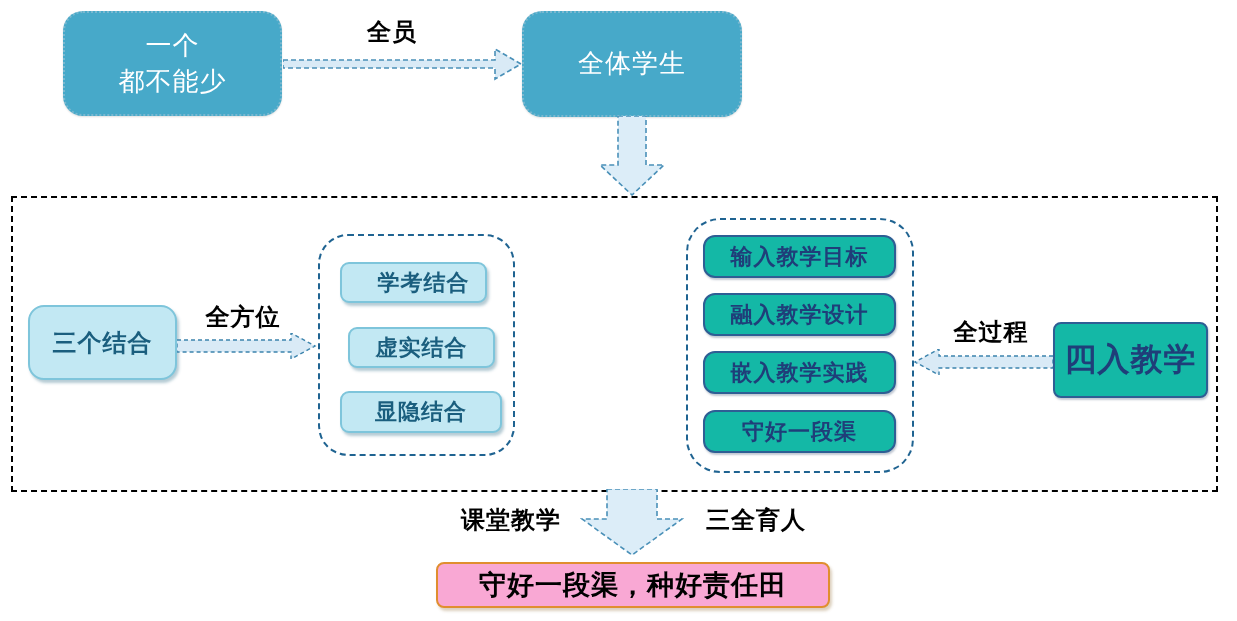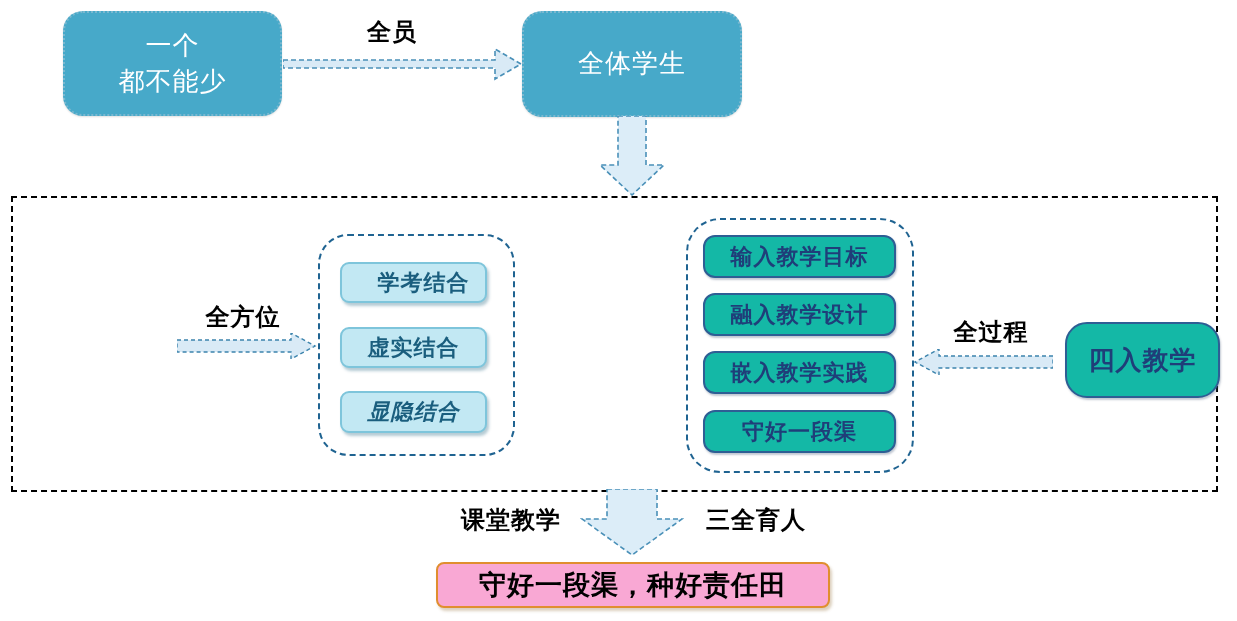--- a/index.html
+++ b/index.html
@@ -41,21 +41,21 @@
     background:#14b8a6;
     border:2px solid #2E5E94;
     color:#1F3E79;
     font-weight:bold;
     display:flex;align-items:center;justify-content:center;
     text-align:center;
     box-shadow:1px 2px 2px rgba(80,100,130,0.35);
     letter-spacing:1px;
   }
   .box-pale.item{border-radius:12px;font-size:22px;}
-  .box-pale.source{border-radius:22px;border-width:2.5px;font-size:26px;margin-left:12px;}
+  .box-pale.source{border-radius:8px;border-width:2.5px;font-size:32px;}
 
   
   .big-dashed{
     border:2.5px dashed #000000;
     background:transparent;
   }
   .dashed-round{
     border:2px dashed #1F6391;
     background:transparent;
   }
@@ -105,32 +105,33 @@
   <div class="abs box-teal" style="left:522px;top:11px;width:220px;height:106px;">
     <span>全体学生</span>
   </div>
 
   <svg class="abs" style="left:598px;top:116px;" width="68" height="81" viewBox="0 0 68 81">
     <polygon points="20,0 48,0 48,49 66,49 34,79 2,49 20,49" fill="#DCEDF8" stroke="#4A90B8" stroke-width="1.6" stroke-dasharray="5 3"></polygon>
   </svg>
 
   <div class="abs big-dashed" style="left:11px;top:196px;width:1207px;height:296px;"></div>
 
+  <div class="abs box-light source" style="left:28px;top:305px;width:149px;height:75px;">三个结合</div>
 
   <div class="abs flow-label" style="left:193px;top:301px;width:100px;">全方位</div>
 
   <svg class="abs" style="left:177px;top:333px;" width="140" height="26" viewBox="0 0 140 26">
     <polygon points="0,7 114,7 114,0 138,13 114,26 114,19 0,19" fill="#D9EAF6" stroke="#3D84AD" stroke-width="1.4" stroke-dasharray="4 3"></polygon>
   </svg>
 
   <div class="abs dashed-round" style="left:318px;top:234px;width:197px;height:222px;border-radius:30px;"></div>
 
   <div class="abs box-light small" style="left:340px;top:262px;width:147px;height:41px;padding-left:20px;">学考结合</div>
-  <div class="abs box-light small" style="left:340px;top:327px;width:147px;height:41px;text-align:right;">虚实结合</div>
-  <div class="abs box-light small" style="left:340px;top:391px;width:147px;height:42px;font-style:italic;">显隐结合</div>
+  <div class="abs box-light small" style="left:348px;top:327px;width:147px;height:41px;text-align:right;">虚实结合</div>
+  <div class="abs box-light small" style="left:340px;top:391px;width:162px;height:42px;">显隐结合</div>
 
   <div class="abs dashed-round" style="left:686px;top:218px;width:228px;height:255px;border-radius:34px;"></div>
 
   <div class="abs box-pale item" style="left:703px;top:235px;width:193px;height:43px;">输入教学目标</div>
   <div class="abs box-pale item" style="left:703px;top:293px;width:193px;height:43px;">融入教学设计</div>
   <div class="abs box-pale item" style="left:703px;top:351px;width:193px;height:43px;">嵌入教学实践</div>
   <div class="abs box-pale item" style="left:703px;top:410px;width:193px;height:43px;">守好一段渠</div>
 
   <div class="abs flow-label" style="left:936px;top:316px;width:110px;">全过程</div>
 

